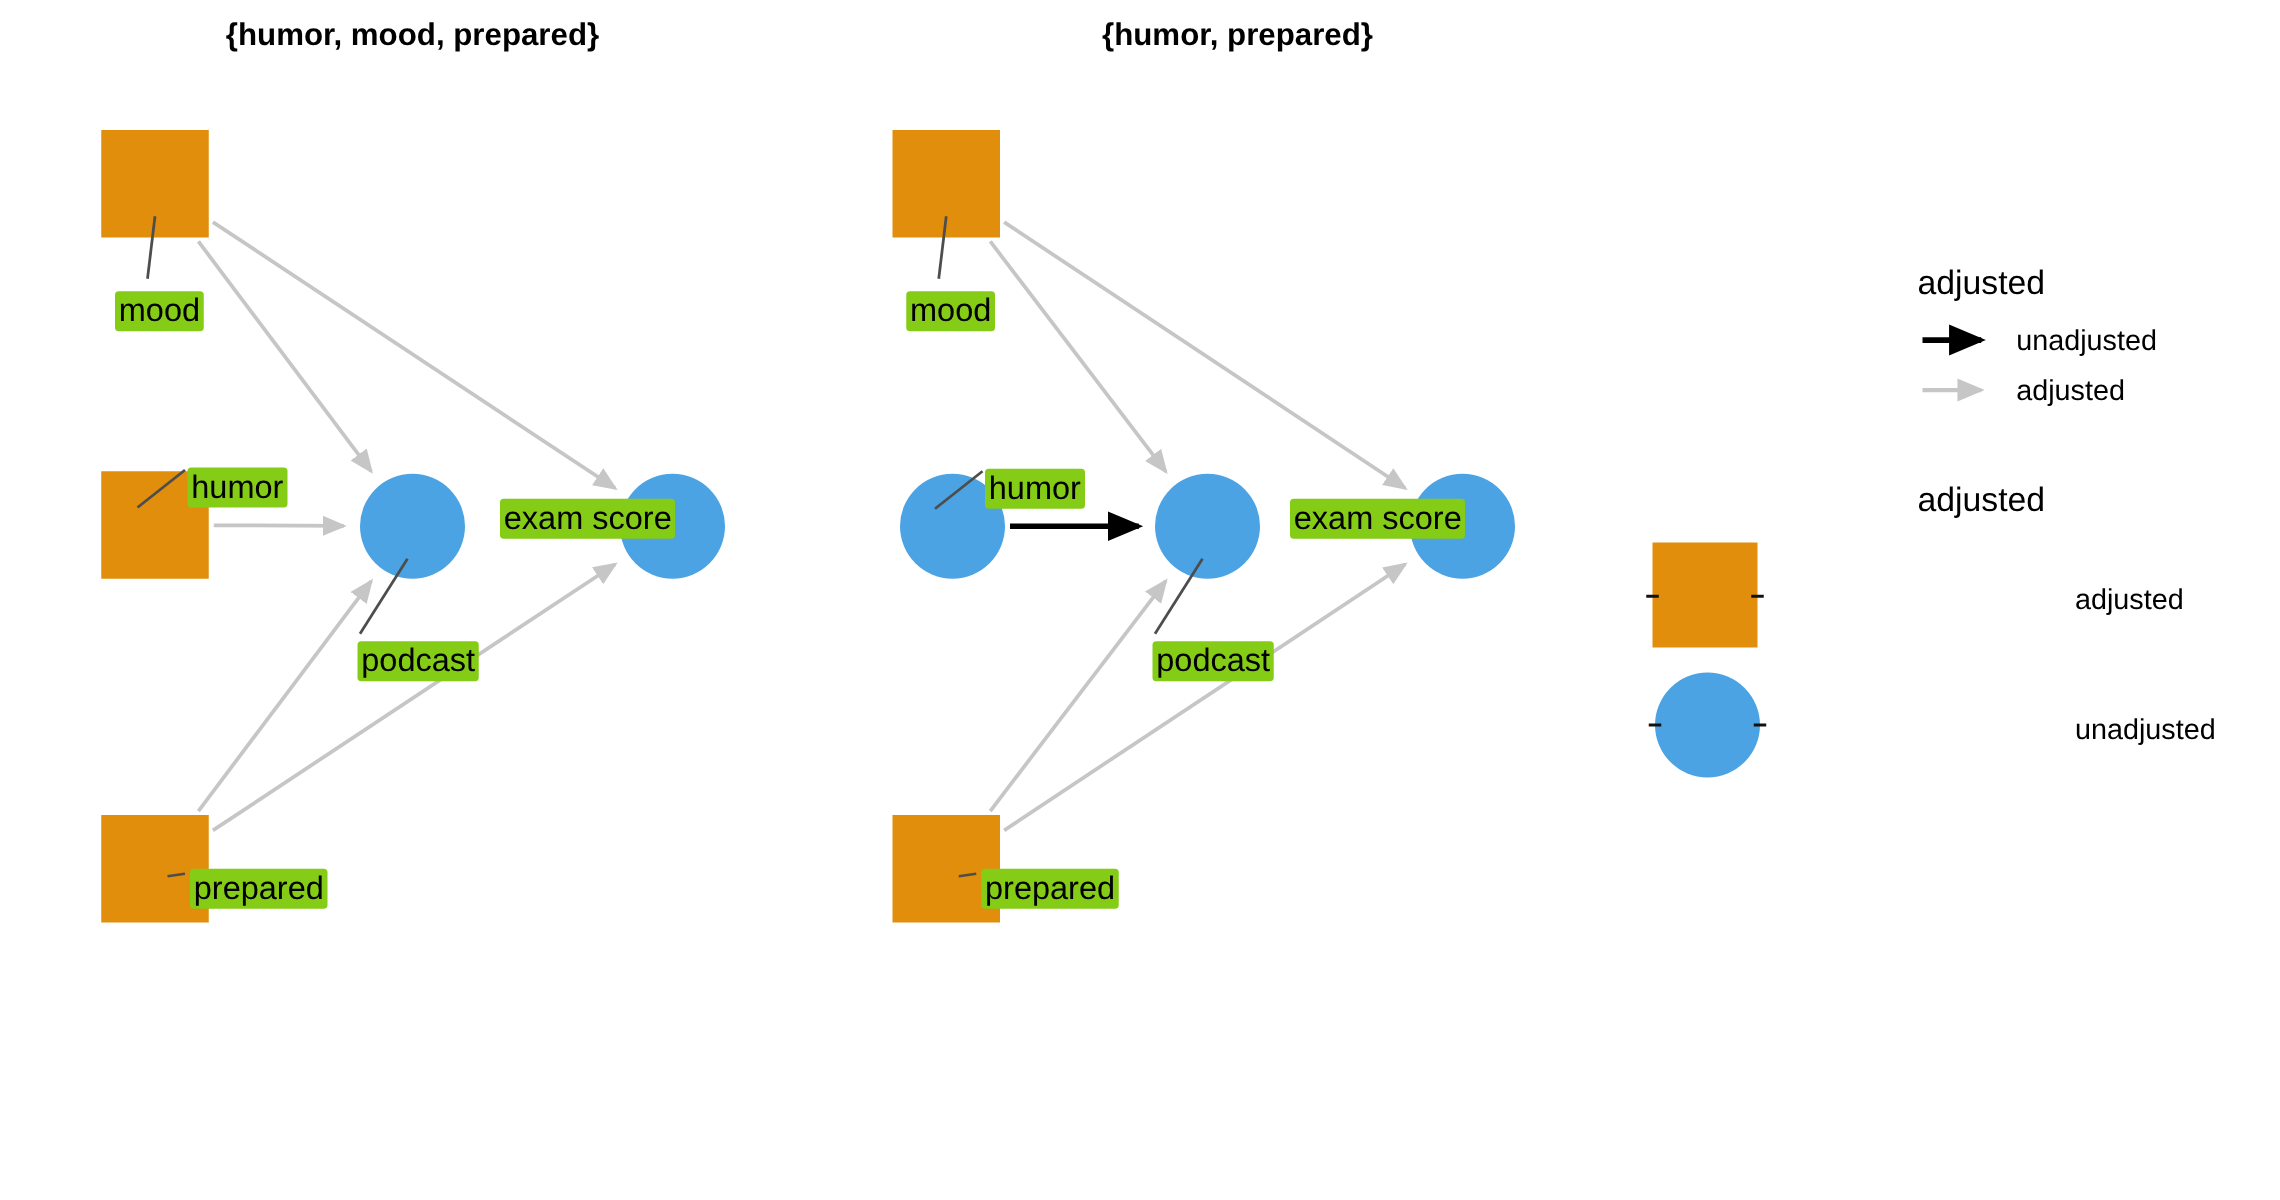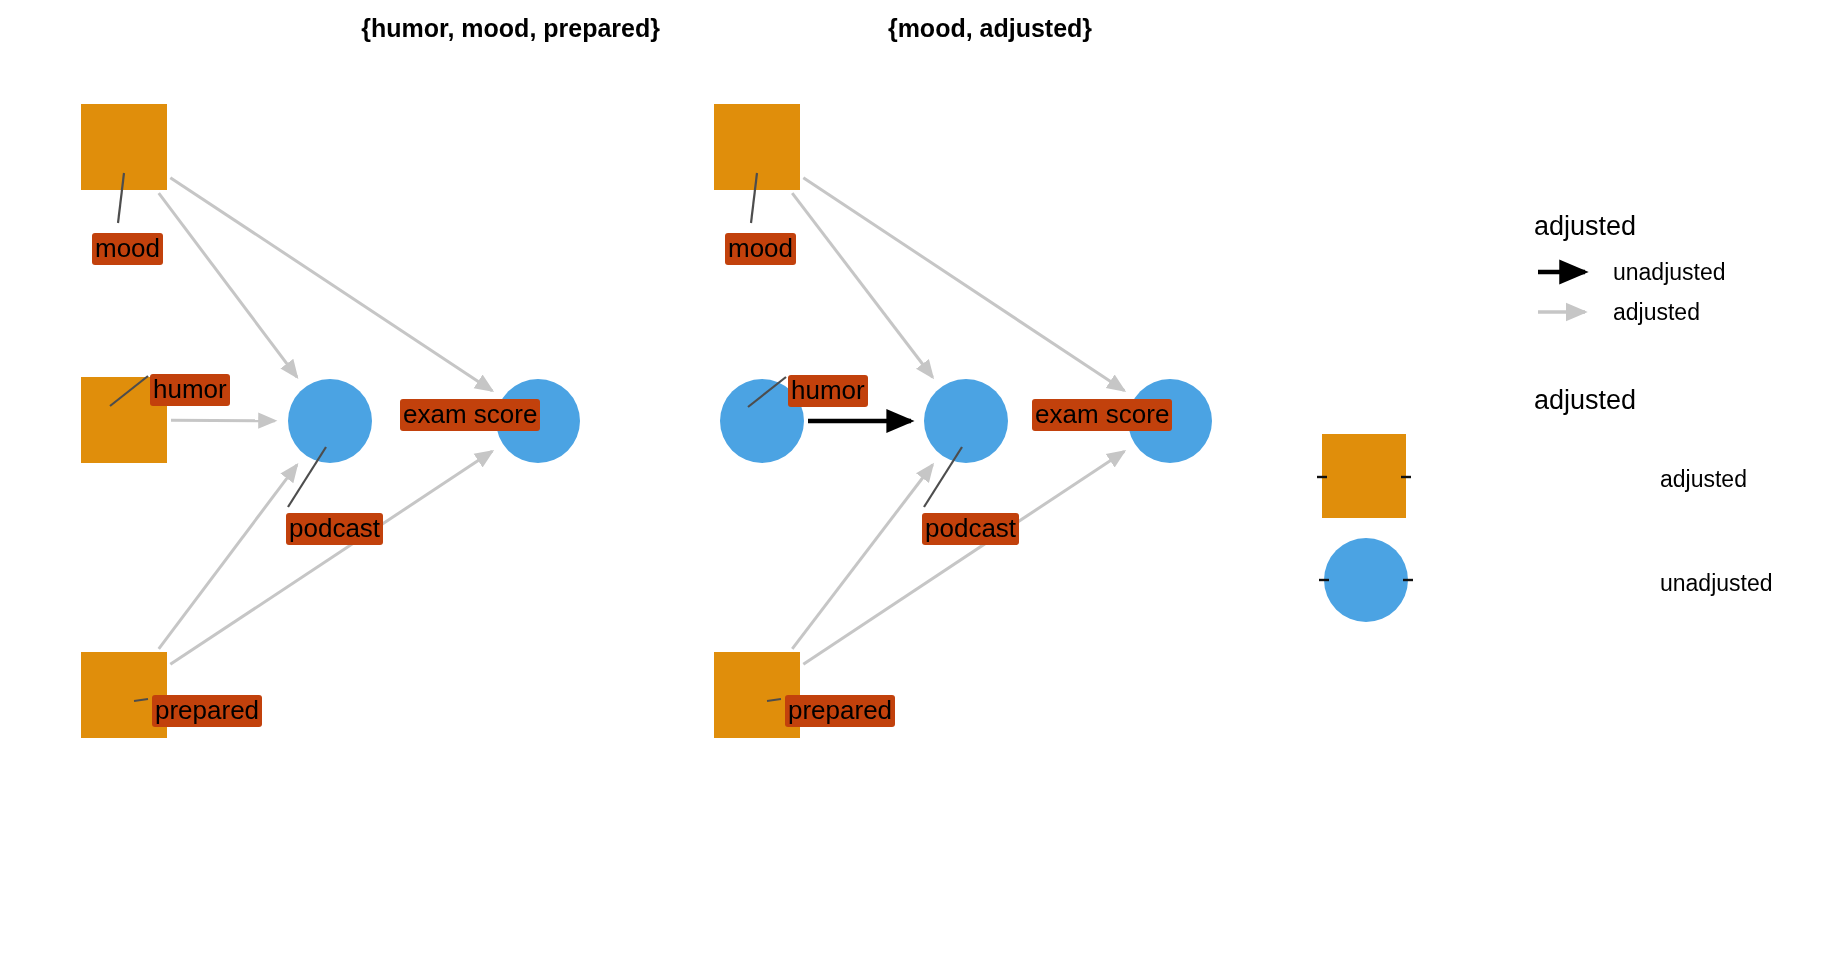--- a/index.html
+++ b/index.html
@@ -23,38 +23,38 @@
   .panel-title {
     position: absolute;
     font-family: "Liberation Sans", sans-serif;
     font-weight: bold;
     font-size: 25px;
     color: #000000;
     white-space: nowrap;
     text-align: center;
     letter-spacing: 0px;
   }
-  #title-left  { left: 0px;   top: 14px; width: 660px; text-align: right; }
+  #title-left  { left: 0px;   top: 14px; width: 660px; }
   #title-right { left: 660px; top: 14px; width: 660px; }
 
   .dag-svg {
     position: absolute;
     left: 0;
     top: 0;
     width: 1824px;
     height: 960px;
     pointer-events: none;
   }
 
   .node-label {
     position: absolute;
     font-family: "Liberation Sans", sans-serif;
     font-size: 26px;
     color: #000000;
-    background: #c2410c;
+    background: #84cc16;
     white-space: nowrap;
     padding: 1px 3px;
     border-radius: 3px;
     line-height: 1.15;
   }
 
   .legend-title {
     position: absolute;
     font-family: "Liberation Sans", sans-serif;
     font-size: 27px;
@@ -69,21 +69,21 @@
     white-space: nowrap;
     text-align: center;
   }
 </style>
 </head>
 <body>
 
 <div id="root">
 
   <div class="panel-title" id="title-left">{humor, mood, prepared}</div>
-  <div class="panel-title" id="title-right">{mood, adjusted}</div>
+  <div class="panel-title" id="title-right">{humor, prepared}</div>
 
   <svg class="dag-svg" id="dag-canvas" viewBox="0 0 1824 960">
     <defs>
       <marker id="ah-adj" markerWidth="7" markerHeight="7" refX="5.6" refY="3.1" orient="auto" markerUnits="strokeWidth">
         <path d="M0,0.4 L6.4,3.1 L0,5.8 z" fill="#C6C6C6"></path>
       </marker>
       <marker id="ah-unadj" markerWidth="7" markerHeight="7" refX="5.6" refY="3.1" orient="auto" markerUnits="strokeWidth">
         <path d="M0,0.4 L6.4,3.1 L0,5.8 z" fill="#000000"></path>
       </marker>
     </defs>

